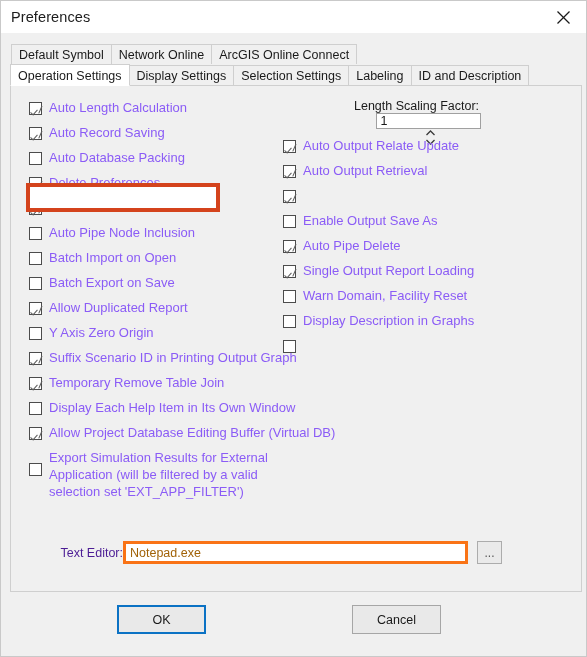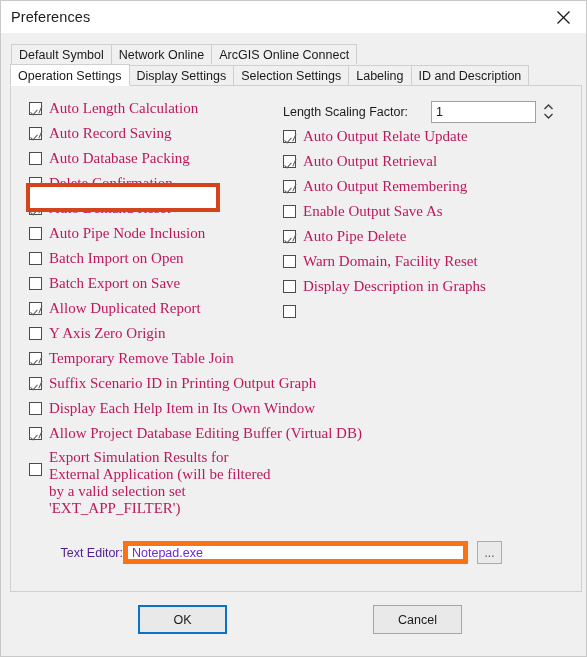--- a/index.html
+++ b/index.html
@@ -161,25 +161,24 @@
     content: "";
     position: absolute;
     left: 4.5px;
     top: 1.5px;
     width: 5px;
     height: 8px;
     border-right: 1.6px solid #5c5c5c;
     transform: rotate(16deg) skewX(-8deg);
   }
   .chk-label {
-    font-size: 15px;
-    color: #be185d;
+    font-size: 13px;
+    color: #8b5cf6;
     line-height: 18px;
     white-space: nowrap;
-    font-family: Liberation Serif, serif;
   }
   .chk-label.wrap {
     white-space: normal;
     line-height: 17px;
     width: 400px;
   }
 
   
   .highlight {
     position: absolute;
@@ -201,21 +200,22 @@
     height: 21px;
     background: #ffffff;
     z-index: 1;
   }
 
   
   .scale-row {
     display: flex;
     align-items: center;
     height: 25px;
-    margin-bottom: 3px;
+    margin-bottom: 13px;
+    flex-direction: column;
   }
   .scale-label {
     font-size: 12.5px;
     color: #1a1a1a;
     width: 148px;
   }
   .scale-input {
     width: 105px;
     height: 22px;
     box-sizing: border-box;
@@ -250,25 +250,25 @@
   .editor-label {
     font-size: 12.5px;
     color: #4c1d95;
     width: 94px;
     text-align: right;
   }
   .editor-input {
     width: 345px;
     height: 23px;
     box-sizing: border-box;
-    border: 5px solid #f97316;
+    border: 3px solid #f97316;
     background: #ffffff;
     font-family: "Liberation Sans", sans-serif;
     font-size: 12.5px;
-    color: #6d28d9;
+    color: #a16207;
     padding: 0 4px;
     outline: none;
   }
   .browse-btn {
     width: 25px;
     height: 23px;
     margin-left: 9px;
     box-sizing: border-box;
     border: 1px solid #acacac;
     background: #eaeaea;
@@ -297,21 +297,20 @@
     height: 29px;
     box-sizing: border-box;
     background: #e8e8e8;
     font-family: "Liberation Sans", sans-serif;
     font-size: 12.5px;
     color: #1a1a1a;
     display: flex;
     align-items: center;
     justify-content: center;
     cursor: pointer;
-    margin-left: 21px;
   }
   .btn.ok {
     left: 116px;
     border: 2px solid #0b72c4;
     background: #e9e9e9;
   }
   .btn.cancel {
     left: 351px;
     border: 1px solid #a6a6a6;
     background: #e9e9e9;
@@ -366,21 +365,21 @@
           <span class="chk-label">Auto Record Saving</span>
         </div>
 
         <div class="chk-row">
           <div class="cbox"></div>
           <span class="chk-label">Auto Database Packing</span>
         </div>
 
         <div class="chk-row">
           <div class="cbox checked"></div>
-          <span class="chk-label">Delete Confirmation</span>
+          <span class="chk-label">Delete Preferences</span>
         </div>
 
         <div class="chk-row">
           <div class="cbox checked"></div>
           <span class="chk-label">Auto Demand Reset</span>
         </div>
 
         <div class="chk-row">
           <div class="cbox"></div>
           <span class="chk-label">Auto Pipe Node Inclusion</span>
@@ -401,26 +400,26 @@
           <span class="chk-label">Allow Duplicated Report</span>
         </div>
 
         <div class="chk-row">
           <div class="cbox"></div>
           <span class="chk-label">Y Axis Zero Origin</span>
         </div>
 
         <div class="chk-row">
           <div class="cbox checked"></div>
+          <span class="chk-label">Suffix Scenario ID in Printing Output Graph</span>
+        </div>
+
+        <div class="chk-row">
+          <div class="cbox checked"></div>
           <span class="chk-label">Temporary Remove Table Join</span>
-        </div>
-
-        <div class="chk-row">
-          <div class="cbox checked"></div>
-          <span class="chk-label">Suffix Scenario ID in Printing Output Graph</span>
         </div>
 
         <div class="chk-row">
           <div class="cbox"></div>
           <span class="chk-label">Display Each Help Item in Its Own Window</span>
         </div>
 
         <div class="chk-row">
           <div class="cbox checked"></div>
           <span class="chk-label">Allow Project Database Editing Buffer (Virtual DB)</span>
@@ -451,33 +450,36 @@
           <span class="chk-label">Auto Output Relate Update</span>
         </div>
 
         <div class="chk-row">
           <div class="cbox checked"></div>
           <span class="chk-label">Auto Output Retrieval</span>
         </div>
 
         <div class="chk-row">
           <div class="cbox checked"></div>
-          <span class="chk-label">Auto Output Remembering</span>
         </div>
 
         <div class="chk-row">
           <div class="cbox"></div>
           <span class="chk-label">Enable Output Save As</span>
         </div>
 
         <div class="chk-row">
           <div class="cbox checked"></div>
           <span class="chk-label">Auto Pipe Delete</span>
         </div>
 
+        <div class="chk-row">
+          <div class="cbox checked"></div>
+          <span class="chk-label">Single Output Report Loading</span>
+        </div>
 
         <div class="chk-row">
           <div class="cbox"></div>
           <span class="chk-label">Warn Domain, Facility Reset</span>
         </div>
 
         <div class="chk-row">
           <div class="cbox"></div>
           <span class="chk-label">Display Description in Graphs</span>
         </div>

